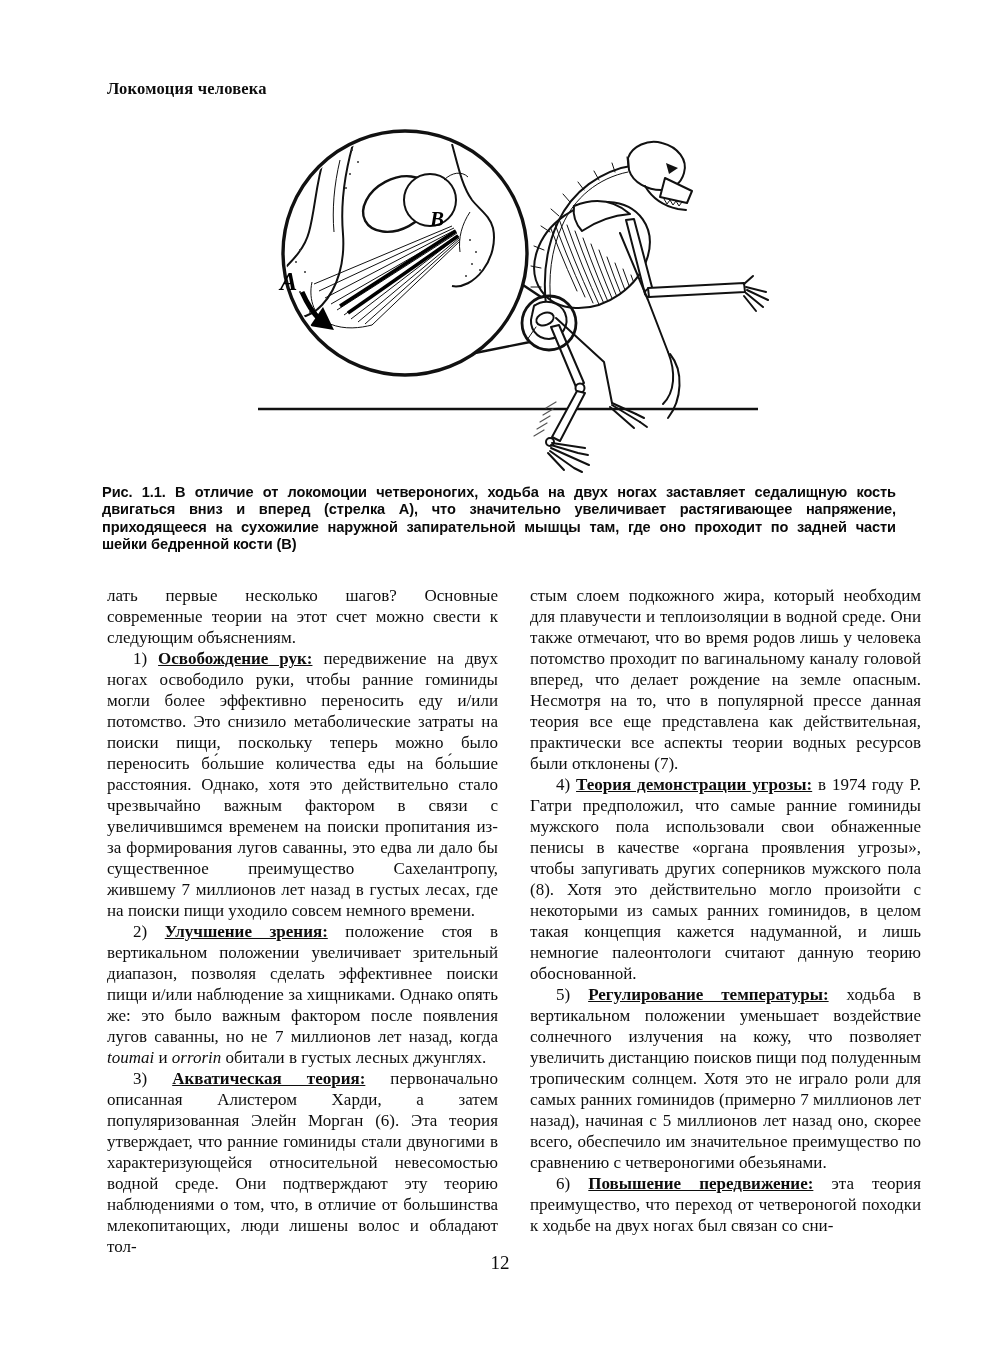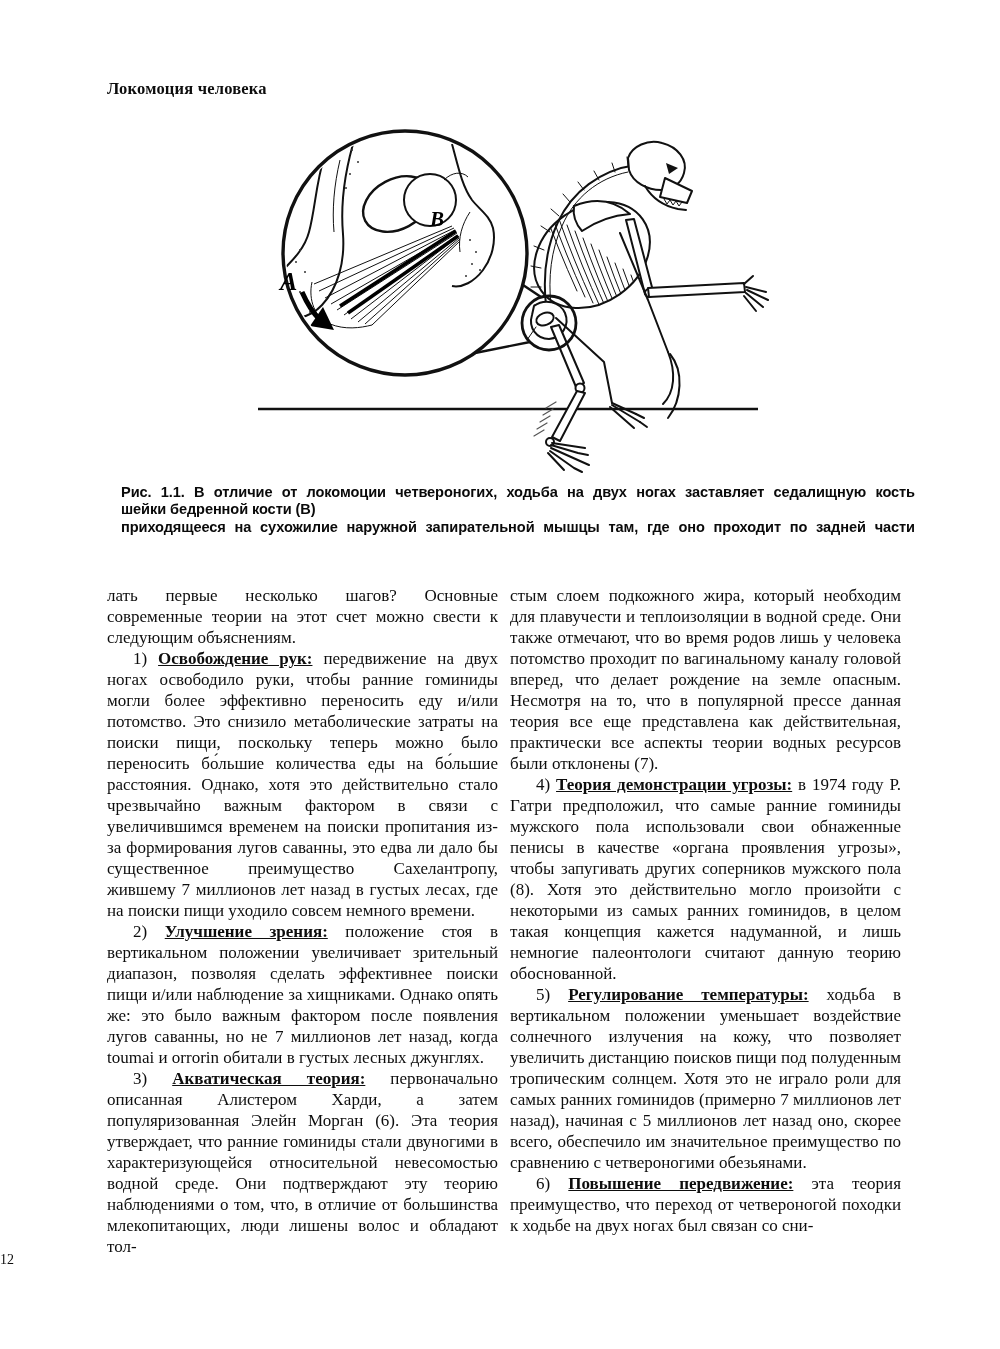--- a/index.html
+++ b/index.html
@@ -10,43 +10,43 @@
     font-family:"Liberation Serif", serif;
     color:#0d0d0d;
     overflow:hidden;
   }
   .running-header{
     position:absolute;left:107px;top:79px;
     font-size:16.5px;font-weight:bold;letter-spacing:.2px;
   }
   .figure-svg{position:absolute;left:0;top:0;}
   .caption{
-    position:absolute;left:121px;top:484px;width:794px;
+    position:absolute;left:102px;top:484px;width:794px;
     font-family:"Liberation Sans", sans-serif;
     font-weight:bold;font-size:14.6px;line-height:17.4px;
     letter-spacing:-0.1px;color:#0a0a0a;
   }
   .caption-line{text-align:justify;text-align-last:justify;}
   .caption-line.last{text-align-last:left;}
   .columns{
     position:absolute;left:107px;top:585px;width:814px;
-    display:flex;gap:12px;
+    display:flex;gap:32px;
   }
   .col{
     width:391px;
     font-size:17px;line-height:21px;
     text-align:justify;
   }
   .col p{margin:0;padding:0;}
   .col p.indent{text-indent:26px;}
   .b{font-weight:bold;text-decoration:underline;}
-  .i{}
+  .i{font-style:italic;}
   .page-number{
     position:absolute;left:0;right:0;top:1252px;
-    text-align:left;font-size:14px;
+    text-align:center;font-size:19px;
   }
   svg .bone{fill:#ffffff;stroke:#111111;stroke-width:2;}
   svg .ln{fill:none;stroke:#111111;stroke-width:2;}
   svg .thin{fill:none;stroke:#111111;stroke-width:1;}
 </style>
 </head>
 <body>
 
 <div class="page">
 
@@ -219,22 +219,23 @@
     </g>
 
     <circle cx="405" cy="253" r="122" fill="none" stroke="#111" stroke-width="3.4"></circle>
 
     <text x="280" y="290" font-family="Liberation Serif, serif" font-size="26" font-style="italic" font-weight="bold" fill="#000">A</text>
     <text x="430" y="226" font-family="Liberation Serif, serif" font-size="21" font-style="italic" font-weight="bold" fill="#000">B</text>
   </svg>
 
   <div class="caption">
     <div class="caption-line">Рис. 1.1. В отличие от локомоции четвероногих, ходьба на двух ногах заставляет седалищную кость</div>
+    <div class="caption-line">двигаться вниз и вперед (стрелка А), что значительно увеличивает растягивающее напряжение,</div>
+    <div class="caption-line">приходящееся на сухожилие наружной запирательной мышцы там, где оно проходит по задней части</div>
     <div class="caption-line last">шейки бедренной кости (В)</div>
-    <div class="caption-line">приходящееся на сухожилие наружной запирательной мышцы там, где оно проходит по задней части</div>
   </div>
 
   <div class="columns">
     <div class="col" id="col-left">
         <p><span>лать первые несколько шагов? Основные современные теории на этот счет можно свести к следующим объяснениям.</span></p>
         <p class="indent"><span>1) </span><span class="b">Освобождение рук:</span><span> передвижение на двух ногах освободило руки, чтобы ранние гоминиды могли более эффективно переносить еду и/или потомство. Это снизило метаболические затраты на поиски пищи, поскольку теперь можно было переносить бо́льшие количества еды на бо́льшие расстояния. Однако, хотя это действительно стало чрезвычайно важным фактором в связи с увеличившимся временем на поиски пропитания из-за формирования лугов саванны, это едва ли дало бы существенное преимущество Сахелантропу, жившему 7 миллионов лет назад в густых лесах, где на поиски пищи уходило совсем немного времени.</span></p>
         <p class="indent"><span>2) </span><span class="b">Улучшение зрения:</span><span> положение стоя в вертикальном положении увеличивает зрительный диапазон, позволяя сделать эффективнее поиски пищи и/или наблюдение за хищниками. Однако опять же: это было важным фактором после появления лугов саванны, но не 7 миллионов лет назад, когда </span><span class="i">toumai</span><span> и </span><span class="i">orrorin</span><span> обитали в густых лесных джунглях.</span></p>
         <p class="indent"><span>3) </span><span class="b">Акватическая теория:</span><span> первоначально описанная Алистером Харди, а затем популяризованная Элейн Морган (6). Эта теория утверждает, что ранние гоминиды стали двуногими в характеризующейся относительной невесомостью водной среде. Они подтверждают эту теорию наблюдениями о том, что, в отличие от большинства млекопитающих, люди лишены волос и обладают тол-</span></p>
       </div>
     <div class="col" id="col-right">

